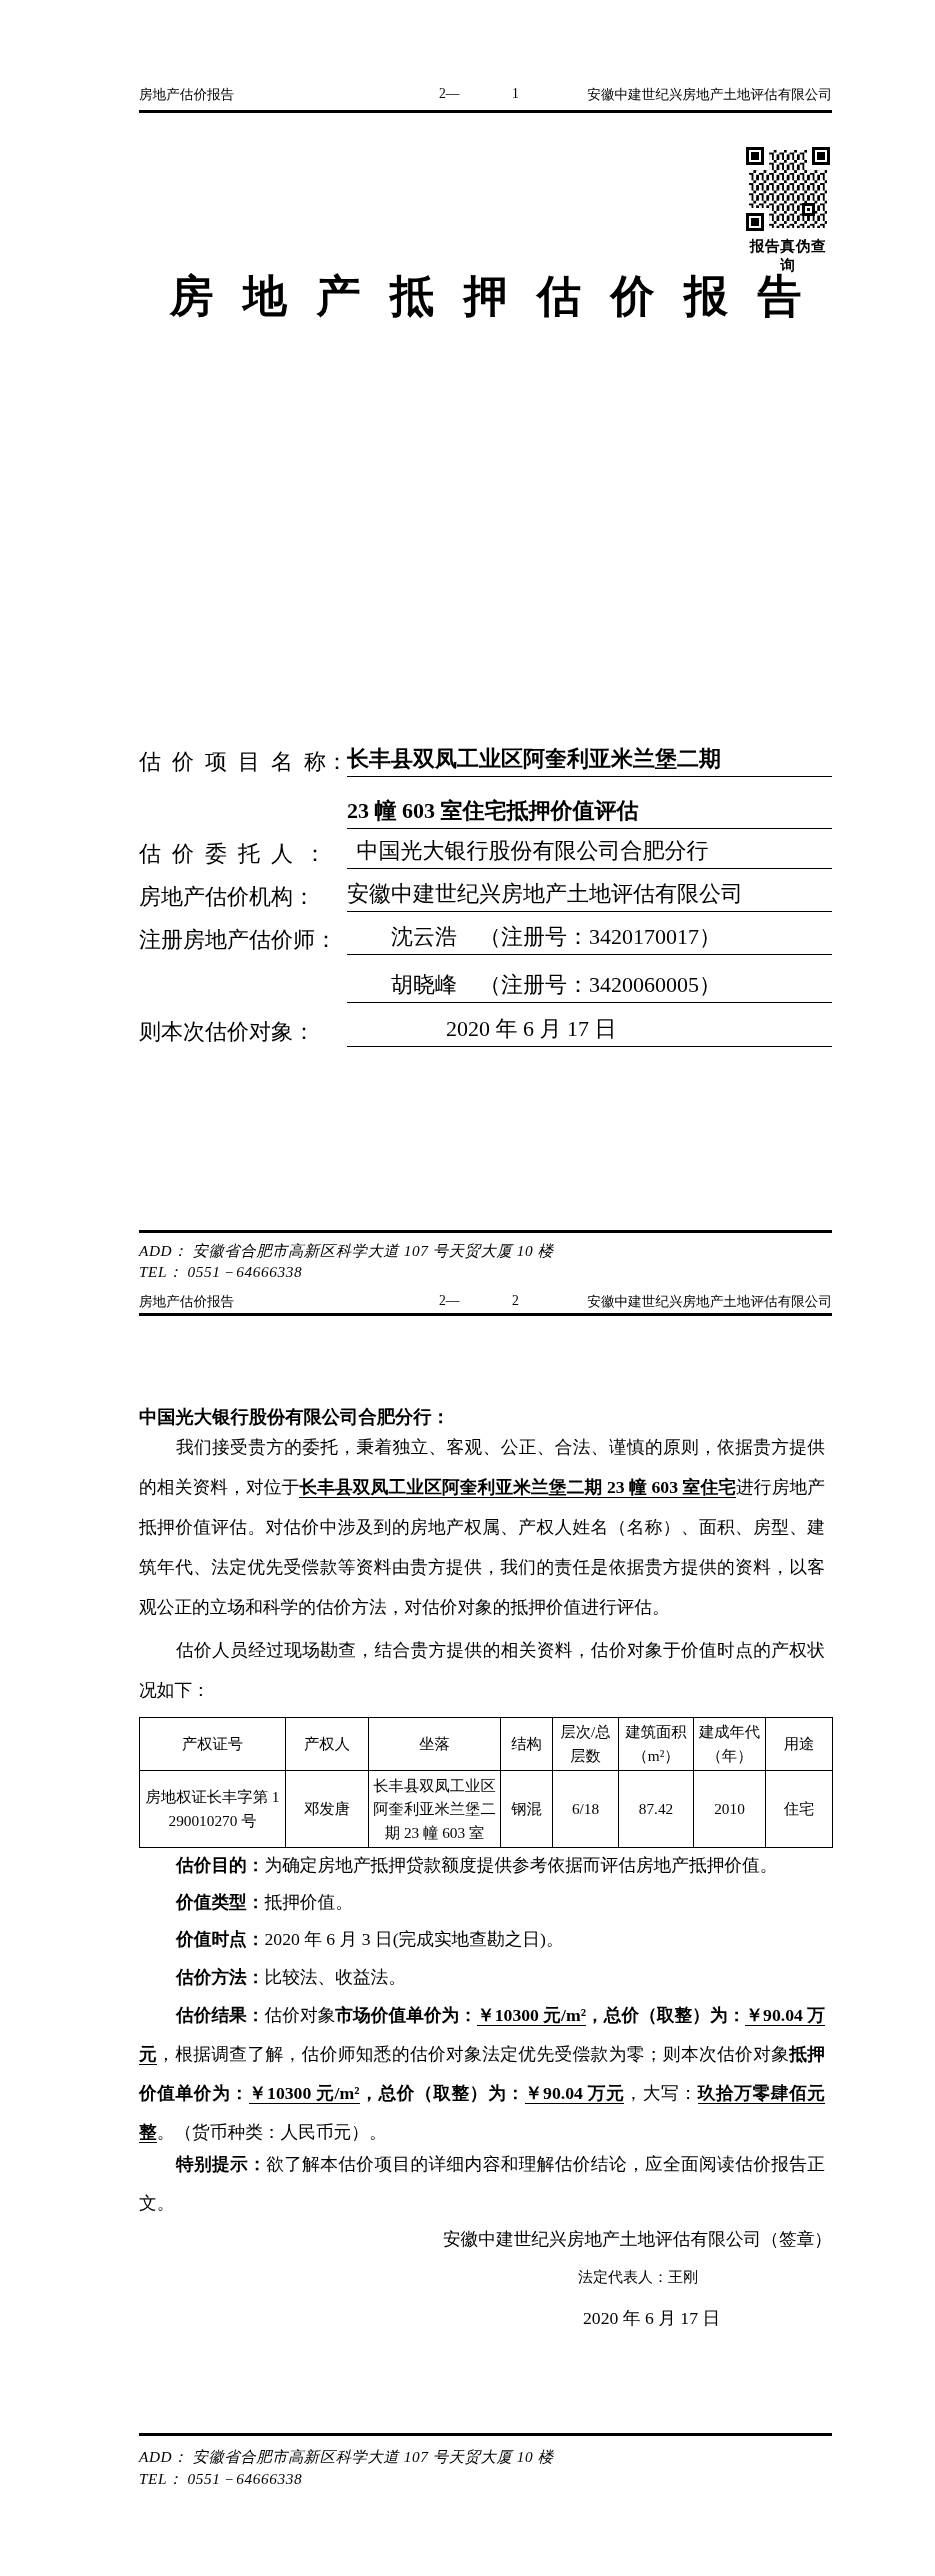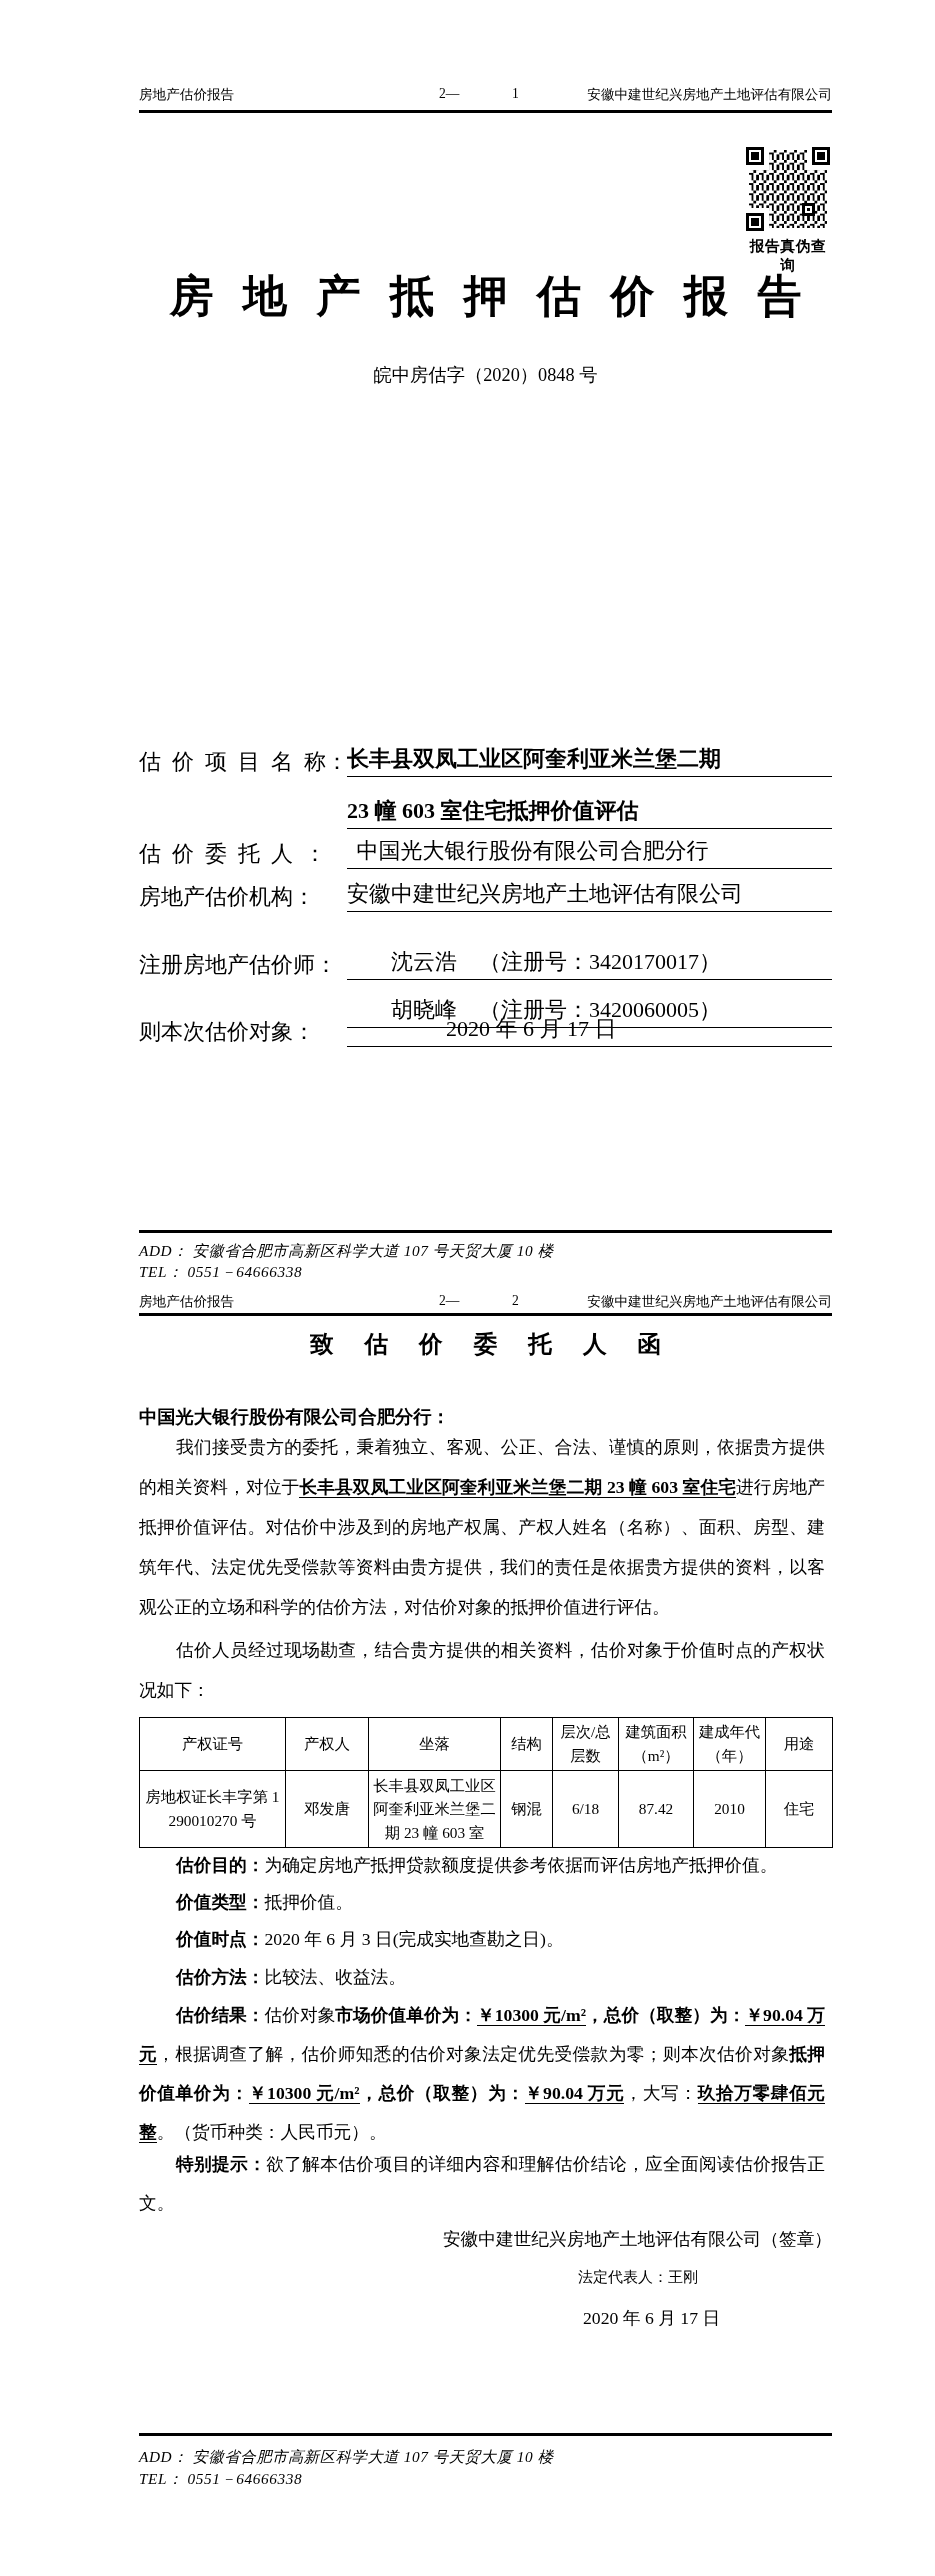--- a/index.html
+++ b/index.html
@@ -18,21 +18,21 @@
   .qr-wrap svg{display:block;width:84px;height:84px;margin:0 auto;}
   .qr-cap{margin-top:5.9px;text-align:center;font-size:14.7px;font-weight:bold;letter-spacing:0.6px;}
   .title1{left:139px;top:267px;width:693px;text-align:center;font-size:44px;font-weight:bold;
           letter-spacing:29.5px;text-indent:29.5px;white-space:nowrap;}
   .docnum{left:139px;top:362px;width:693px;text-align:center;font-size:18.3px;}
   
   .frow{left:139px;width:693px;display:flex;align-items:flex-end;font-size:22px;line-height:1.35;}
   .flabel{flex:none;width:208px;white-space:pre;}
   .fvalue{flex:1;border-bottom:1.8px solid #000;padding-bottom:2.4px;white-space:nowrap;}
   .fv-bold{font-weight:bold;}
-  .ind-name{padding-left:44px;margin-top:25px;}
+  .ind-name{padding-left:44px;}
   .ind-date{padding-left:99px;}
   .ind-sm{padding-left:9.4px;}
   
   .foot-line{left:139px;width:693px;font-size:15.3px;letter-spacing:0.6px;font-style:italic;}
   
   .title2{left:139px;top:1328px;width:693px;text-align:center;font-size:23.6px;font-weight:bold;
           letter-spacing:31px;text-indent:31px;white-space:nowrap;}
   .addressee{left:139px;top:1404px;width:691px;font-size:18.3px;font-weight:bold;}
   .para{left:139px;width:686px;font-size:17.7px;line-height:40px;text-align:justify;text-justify:inter-ideograph;}
   .indent{text-indent:37px;}
@@ -93,21 +93,20 @@
         <rect x="1" y="27" width="5" height="5" fill="#fff"></rect>
         <rect x="2" y="28" width="3" height="3" fill="#000"></rect>
       <rect x="22" y="22" width="5" height="5" fill="#000"></rect>
         <rect x="23" y="23" width="3" height="3" fill="#fff"></rect>
         <rect x="24" y="24" width="1" height="1" fill="#000"></rect>
     </svg>
     <div class="qr-cap">报告真伪查询</div>
   </div>
 
   <div class="abs title1">房地产抵押估价报告</div>
-  <div class="abs docnum">皖中房估字（2020）0848 号</div>
 
   <div class="abs frow" style="top:744px;">
     <span class="flabel">估  价  项  目  名  称：</span>
     <span class="fvalue fv-bold">长丰县双凤工业区阿奎利亚米兰堡二期</span>
   </div>
   <div class="abs frow" style="top:796px;justify-content:flex-end;">
     <span class="flabel"></span>
     <span class="fvalue fv-bold">23 幢 603 室住宅抵押价值评估</span>
   </div>
   <div class="abs frow" style="top:836px;">
@@ -136,21 +135,20 @@
   <div class="abs foot-line" style="top:1262px;">TEL： 0551－64666338</div>
 
   <div class="abs hdr" style="top:1293px;">
     <span class="h-left">房地产估价报告</span>
     <span class="h-prefix">2—</span>
     <span class="h-pageno">2</span>
     <span class="h-co">安徽中建世纪兴房地产土地评估有限公司</span>
   </div>
   <div class="rule" style="top:1313px;"></div>
 
-  <div class="abs title2">致估价委托人函</div>
   <div class="abs addressee">中国光大银行股份有限公司合肥分行：</div>
 
   <div class="abs para indent" style="top:1427px;">
     <span>我们接受贵方的委托，秉着独立、客观、公正、合法、谨慎的原则，依据贵方提供的相关资料，对位于</span><span class="bu">长丰县双凤工业区阿奎利亚米兰堡二期 23 幢 603 室住宅</span><span>进行房地产抵押价值评估。对估价中涉及到的房地产权属、产权人姓名（名称）、面积、房型、建筑年代、法定优先受偿款等资料由贵方提供，我们的责任是依据贵方提供的资料，以客观公正的立场和科学的估价方法，对估价对象的抵押价值进行评估。</span>
   </div>
 
   <div class="abs para indent" style="top:1630px;">估价人员经过现场勘查，结合贵方提供的相关资料，估价对象于价值时点的产权状况如下：</div>
 
   <table class="ptab">
     <colgroup>

